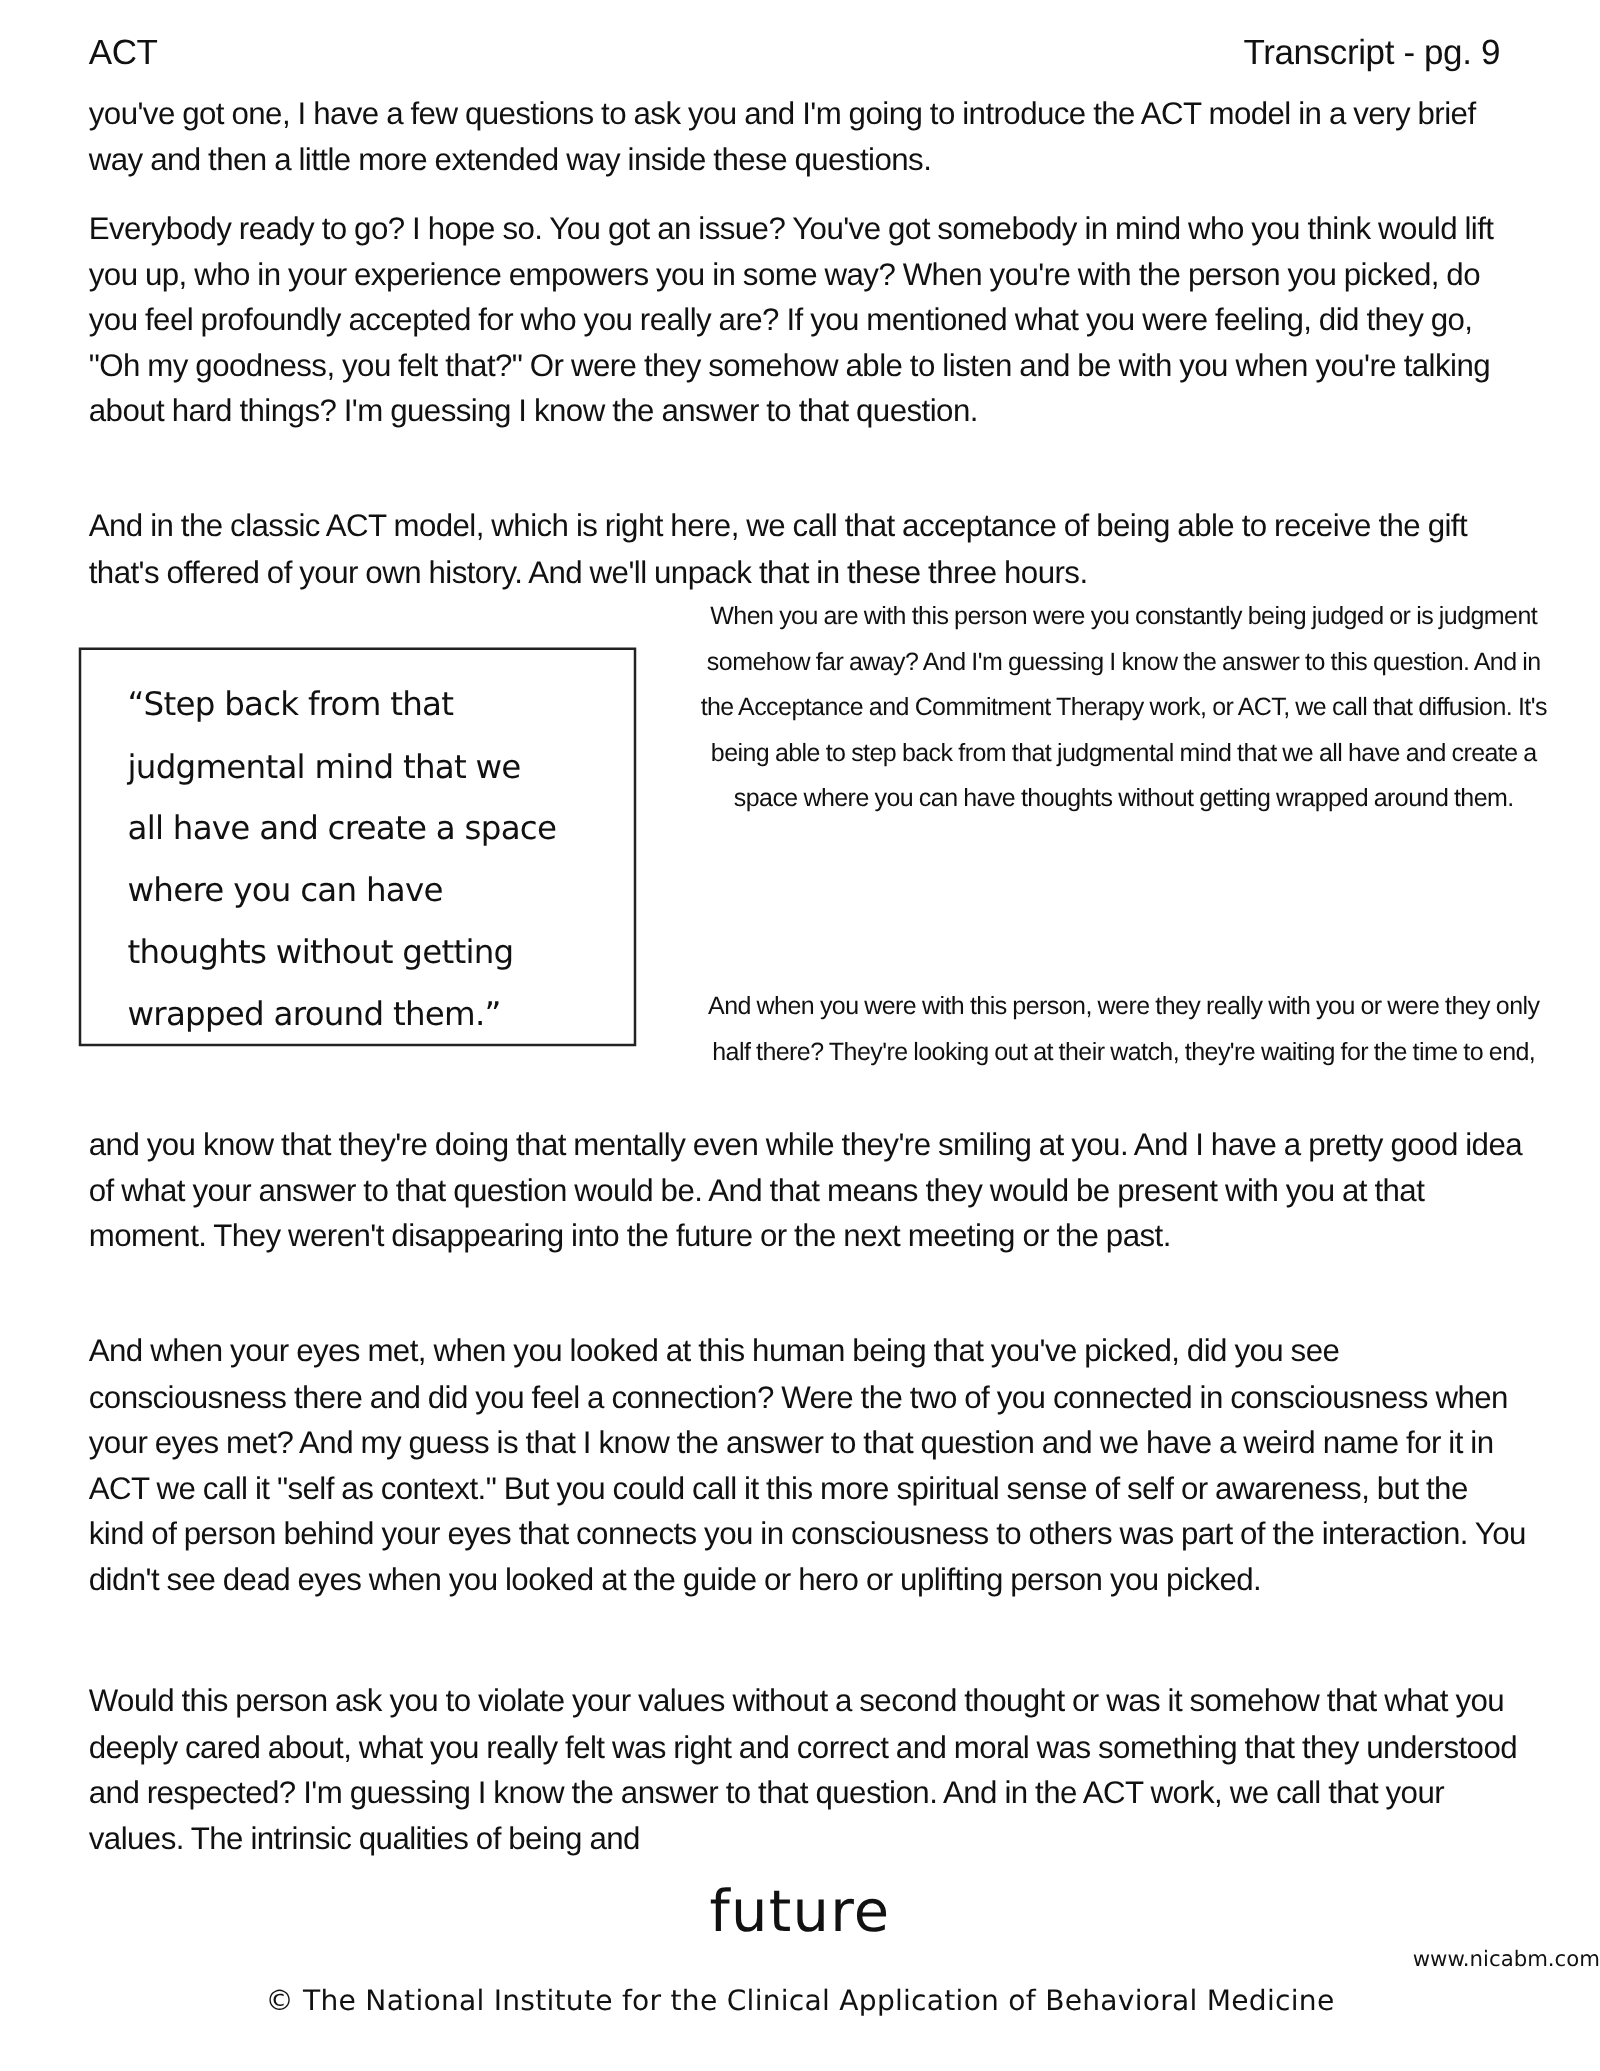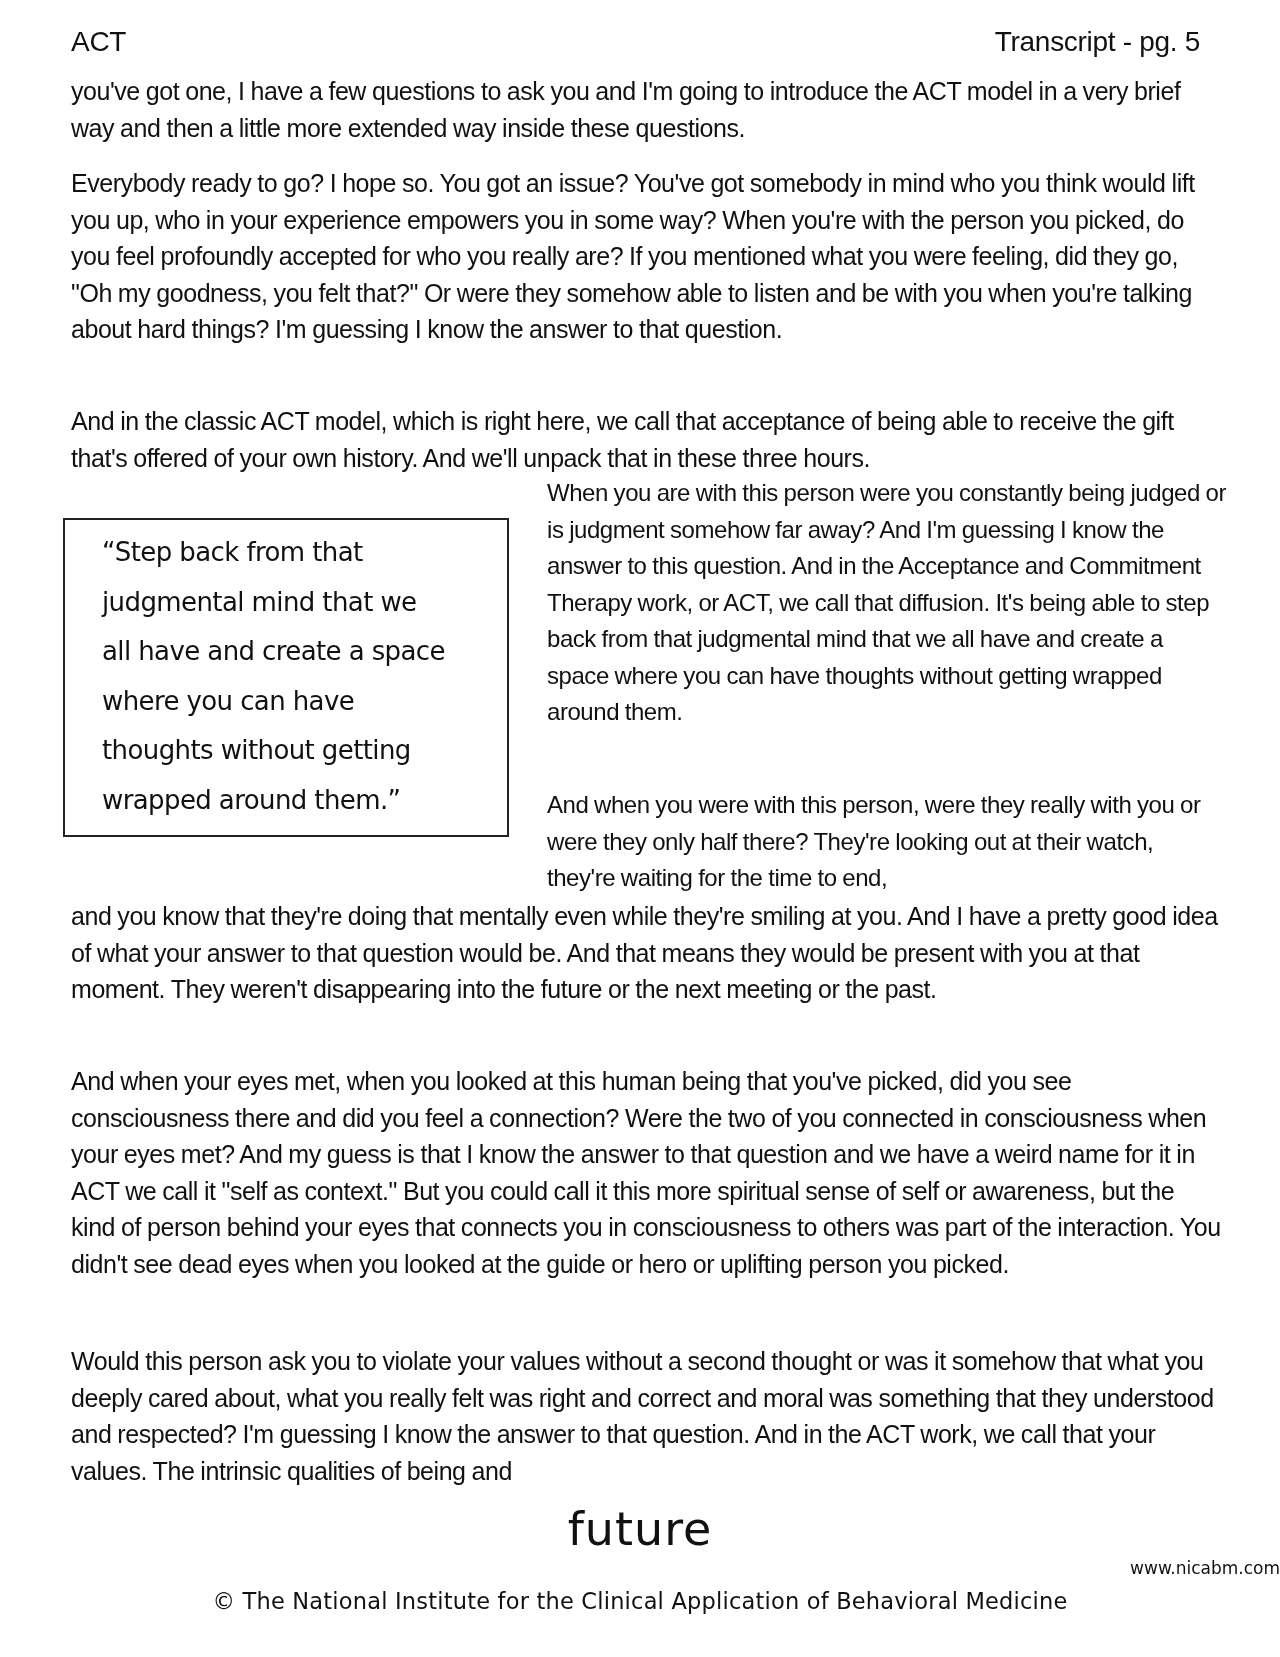--- a/index.html
+++ b/index.html
@@ -49,37 +49,38 @@
       left: 63px;
       top: 518px;
       width: 442px;
       height: 315px;
       border: 2px solid #222222;
       box-sizing: content-box;
     }
     .pull-quote .quote-text {
       position: absolute;
       left: 37px;
-      top: 8px;
+      top: 20px;
       width: 400px;
       font-family: "DejaVu Sans", sans-serif;
       font-size: 26px;
       line-height: 49.5px;
       letter-spacing: -0.6px;
       color: #111111;
     }
 
     .side-col {
       position: absolute;
-      left: 547px;
+      left: 559px;
       width: 680px;
-      font-size: 24px;
+      font-size: 20px;
       line-height: 36.5px;
       letter-spacing: -0.45px;
       word-spacing: -0.5px;
+      text-align: center;
     }
     .side-col p { margin: 0; }
     #side1 { top: 475px; }
     #side2 { top: 787px; }
 
     #p5 { top: 898px; }
     #p6 { top: 1063px; }
     #p7 { top: 1343px; }
 
     .footer {
@@ -120,21 +121,21 @@
       font-size: 22.5px;
       letter-spacing: 0.2px;
       color: #111111;
     }
   </style>
 </head>
 <body>
 
 <div class="page-header">
   <span class="left">ACT</span>
-  <span class="right">Transcript - pg. 5</span>
+  <span class="right">Transcript - pg. 9</span>
 </div>
 
 <div class="body-text" id="p1">
   <p>you've got one, I have a few questions to ask you and I'm going to introduce the ACT model in a very brief way and then a little more extended way inside these questions.</p>
 </div>
 
 <div class="body-text" id="p2">
   <p>Everybody ready to go? I hope so. You got an issue? You've got somebody in mind who you think would lift you up, who in your experience empowers you in some way? When you're with the person you picked, do you feel profoundly accepted for who you really are? If you mentioned what you were feeling, did they go, "Oh my goodness, you felt that?" Or were they somehow able to listen and be with you when you're talking about hard things? I'm guessing I know the answer to that question.</p>
 </div>
 

